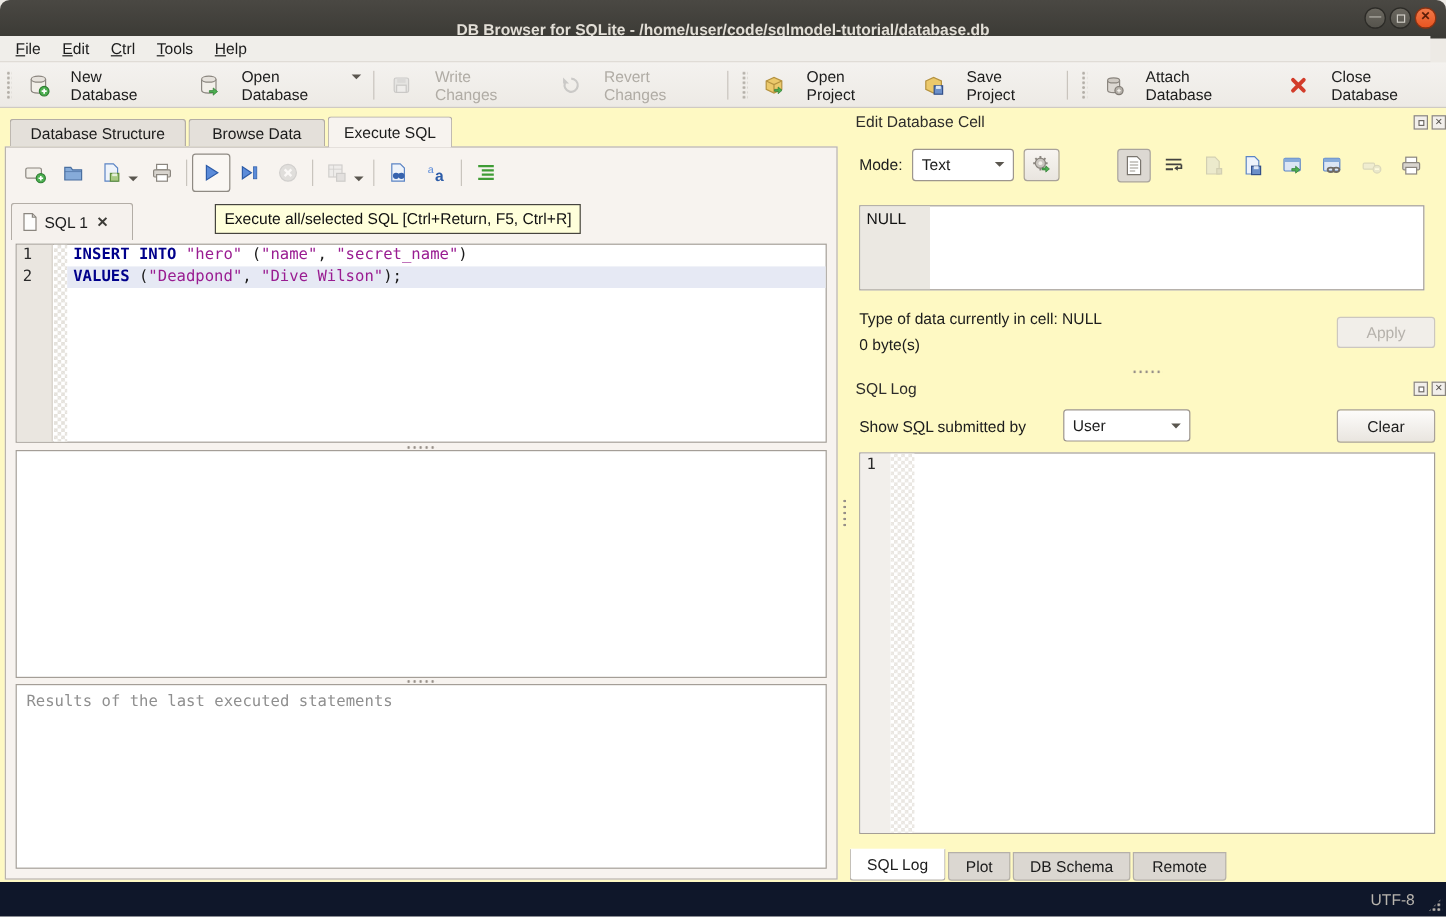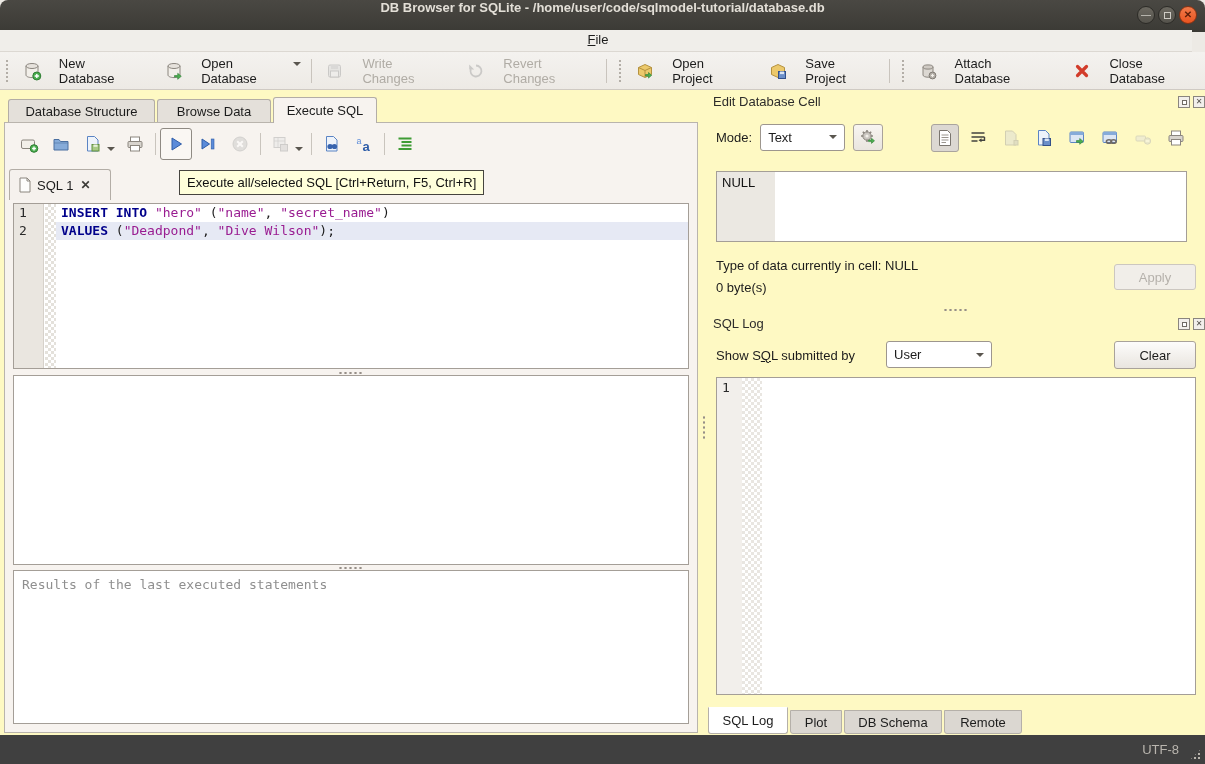--- a/index.html
+++ b/index.html
@@ -2,34 +2,34 @@
 <html><head>
 <meta charset="utf-8">
 <style>
   * { margin:0; padding:0; box-sizing:border-box; }
   html,body { width:1205px; height:764px; background:#f4f3f1; font-family:"Liberation Sans",sans-serif; }
   #app { position:relative; width:1205px; height:764px; background:#edeae5; overflow:hidden; }
 
   
   .titlebar { position:absolute; left:0; top:0; width:1205px; height:32px;
     background:linear-gradient(#4a4843,#3b3a35); border-radius:8px 8px 0 0;
-    display:flex; align-items:flex-start; justify-content:center; }
+    display:flex; align-items:flex-end; justify-content:center; }
   .titlebar .title { color:#e3dfd7; font-size:13px; font-weight:bold; }
   .win-controls { position:absolute; right:8px; top:6px; display:flex; gap:3px; }
   .winbtn { width:18px; height:18px; border-radius:50%; border:1px solid #2c2b27;
     background:linear-gradient(#6b6860,#55534c); position:relative; cursor:default; }
   .winbtn span { position:absolute; left:0; top:0; width:100%; height:100%;
     display:flex; align-items:center; justify-content:center; font-size:10px; color:#cfccc5; line-height:1; }
   .winbtn.close { background:linear-gradient(#f07a4a,#e95420); border-color:#8a3212; }
   .winbtn.close span { color:#5a1d08; font-weight:bold; }
   .winbtn.max span i { display:block; width:7px; height:7px; border:1px solid #cfccc5; }
 
   
   .menubar { position:absolute; left:0; top:30px; width:1192px; height:22px; background:#f0eeea;
-    border-bottom:1px solid #dcd8d2; display:flex; align-items:center; padding-left:4px;flex-direction:column; }
+    border-bottom:1px solid #dcd8d2; display:flex; align-items:center; padding-left:4px; }
   .menu-item { font-size:13px; color:#1c1c1c; padding:2px 9px; cursor:default; }
   .menu-item::first-letter { text-decoration:underline; }
 
   
   .toolbar { position:absolute; left:0; top:52px; width:1205px; height:38px;
     background:linear-gradient(#f4f2ef,#edeae5); border-bottom:1px solid #cfcac3;
     display:flex; align-items:center; }
   .tb-handle { width:5px; height:24px; margin:0 5px;
     background:radial-gradient(circle 1px,#b3aea7 1px,transparent 1.3px) 0 0/4px 4px repeat; }
   .tb-btn { display:flex; align-items:center; gap:17px; padding:5px 7px; font-size:13px; color:#1c1c1c; border-radius:3px; }
@@ -148,21 +148,21 @@
       linear-gradient(45deg,#e9e6e1 25%,transparent 25%,transparent 75%,#e9e6e1 75%);
     background-size:6px 6px; background-position:0 0,3px 3px; }
 
   .bottom-tabs { position:absolute; left:1px; top:617px; display:flex; align-items:flex-end; }
   .btab { height:24px; border:1px solid #b5b0a9; background:#dbd7d1; font-size:13px; color:#1c1c1c;
     display:flex; align-items:center; justify-content:center; border-radius:0 0 3px 3px; margin-right:2px; }
   .btab.active { height:27px; background:#fff; border-top-color:#fff; }
   .btab.b1 { width:80px; } .btab.b2 { width:52px; } .btab.b3 { width:98px; } .btab.b4 { width:78px; }
 
   
-  .statusbar { position:absolute; left:0; bottom:0; width:1205px; height:29px; background:#404040;text-align:right; }
+  .statusbar { position:absolute; left:0; bottom:0; width:1205px; height:29px; background:#0f172a;text-align:right; }
   .encoding { position:absolute; right:26px; top:7px; font-size:13px; color:#b9b5ae; }
   .grip { position:absolute; right:3px; bottom:3px; width:13px; height:13px;
     background:radial-gradient(circle 1px,#b9b4ad 1px,transparent 1.3px) 0 0/4px 4px repeat; 
     clip-path:polygon(100% 0,100% 100%,0 100%); }
 </style>
 </head>
 <body>
 
 <div id="app">
 

